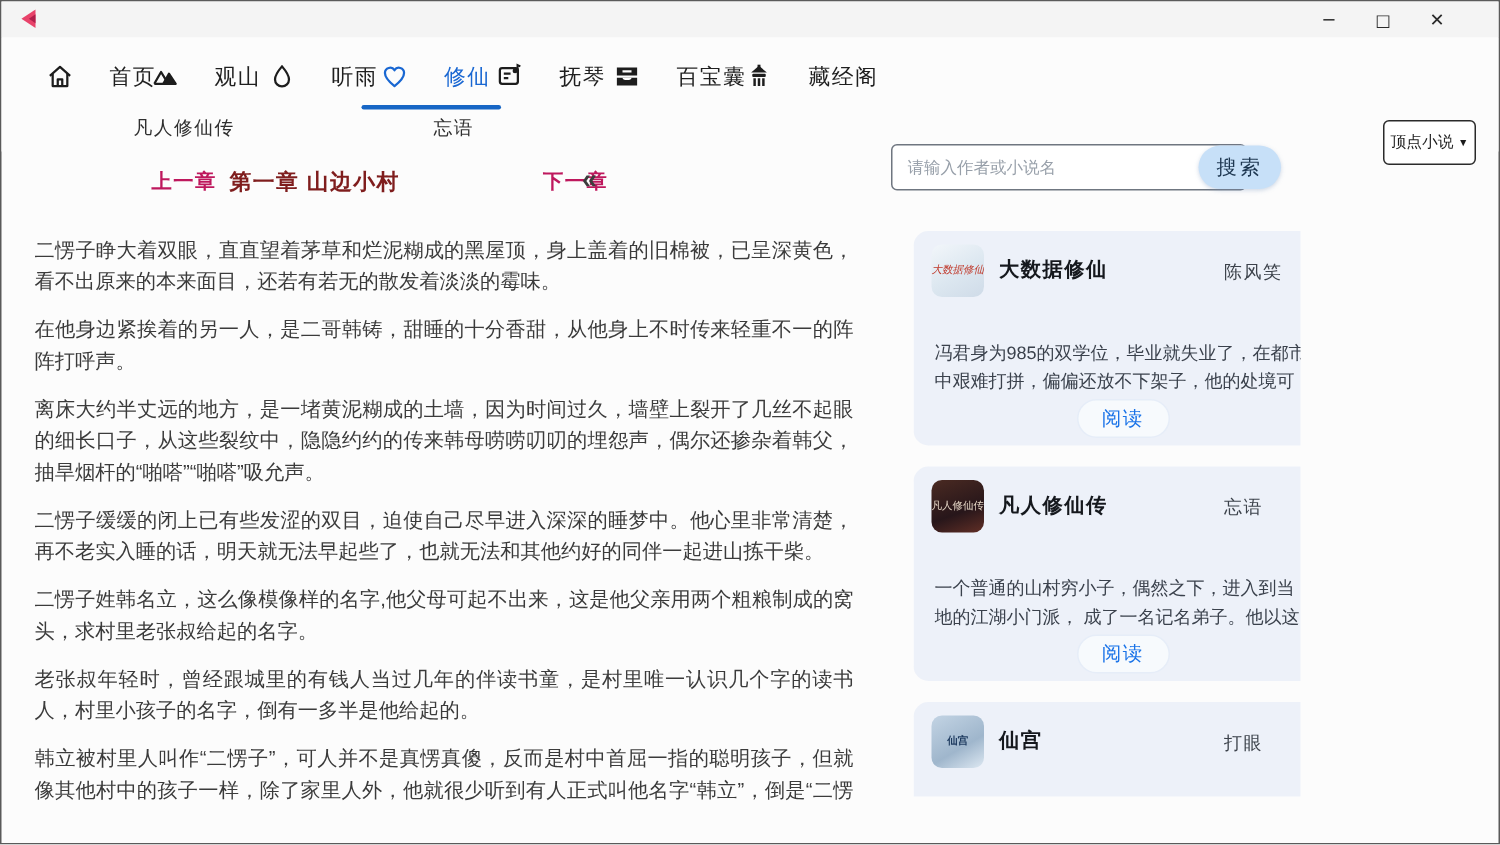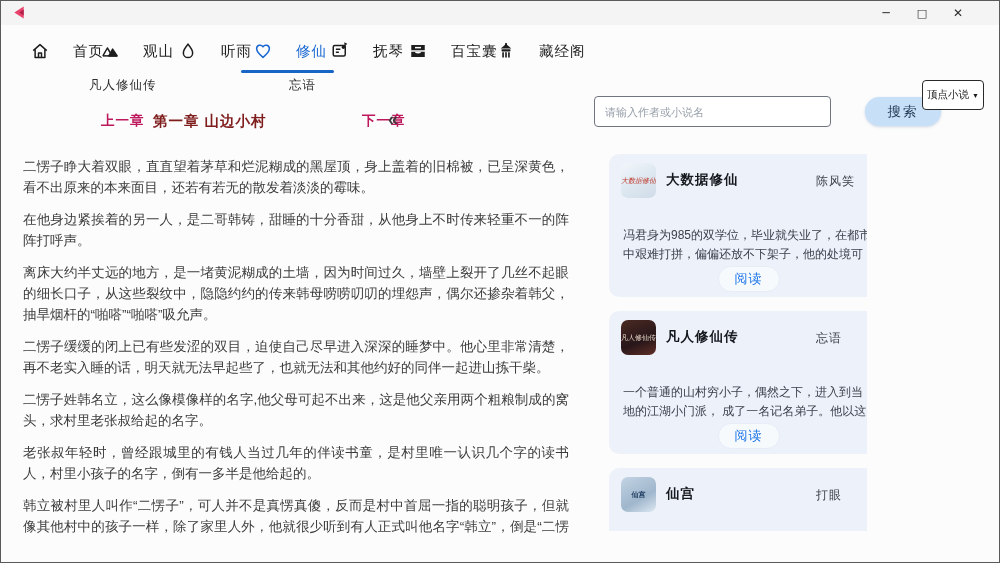--- a/index.html
+++ b/index.html
@@ -36,21 +36,21 @@
   .chap-collapse { position:absolute; left:387px; top:-3px; font-size:18px; font-weight:bold; color:#3c3c3c; cursor:pointer; }
 
   .reader-body { position:absolute; left:22px; top:155px; width:546px; height:382px; overflow:hidden; }
   .reader-body p { font-size:13.5px; line-height:21px; color:#3b3b3b; margin:0 0 11px 0; text-align:justify; }
 
   
   .search-input { position:absolute; left:593px; top:95px; width:237px; height:31px;
     border:1.3px solid #6f7680; border-radius:4px; background:#fff; padding:0 10px;
     font-size:11px; color:#4c1d95; font-family:inherit; outline:none; }
   .search-input::placeholder { color:#98a0aa; }
-  .search-btn { position:absolute; left:864px; top:96px; width:76px; height:29px; border:none;
+  .search-btn { position:absolute; left:798px; top:96px; width:55px; height:29px; border:none;
     border-radius:15px; background:#c7e0f8; color:#1d3650; font-size:13.5px; font-family:inherit;
     cursor:pointer; box-shadow:0 1px 3px rgba(120,150,190,.35); letter-spacing:2px; }
   .source-select { position:absolute; left:921px; top:79px; width:62px; height:30px; background:#fff;
     border:1.6px solid #2a2a2a; border-radius:4px; display:flex; align-items:center; justify-content:center;
     gap:3px; font-size:10.5px; color:#1b1b1b; cursor:pointer; }
   .source-select .arrow { font-size:7px; color:#1b1b1b; }
 
   .cards { position:absolute; left:608px; top:153px; width:258px; height:377px; overflow:hidden; }
   .card { position:relative; width:279px; height:143px; margin-bottom:14px; background:#edf1f9; border-radius:10px; }
   .cover { position:absolute; left:12px; top:9px; width:35px; height:35px; border-radius:7px; overflow:hidden;

